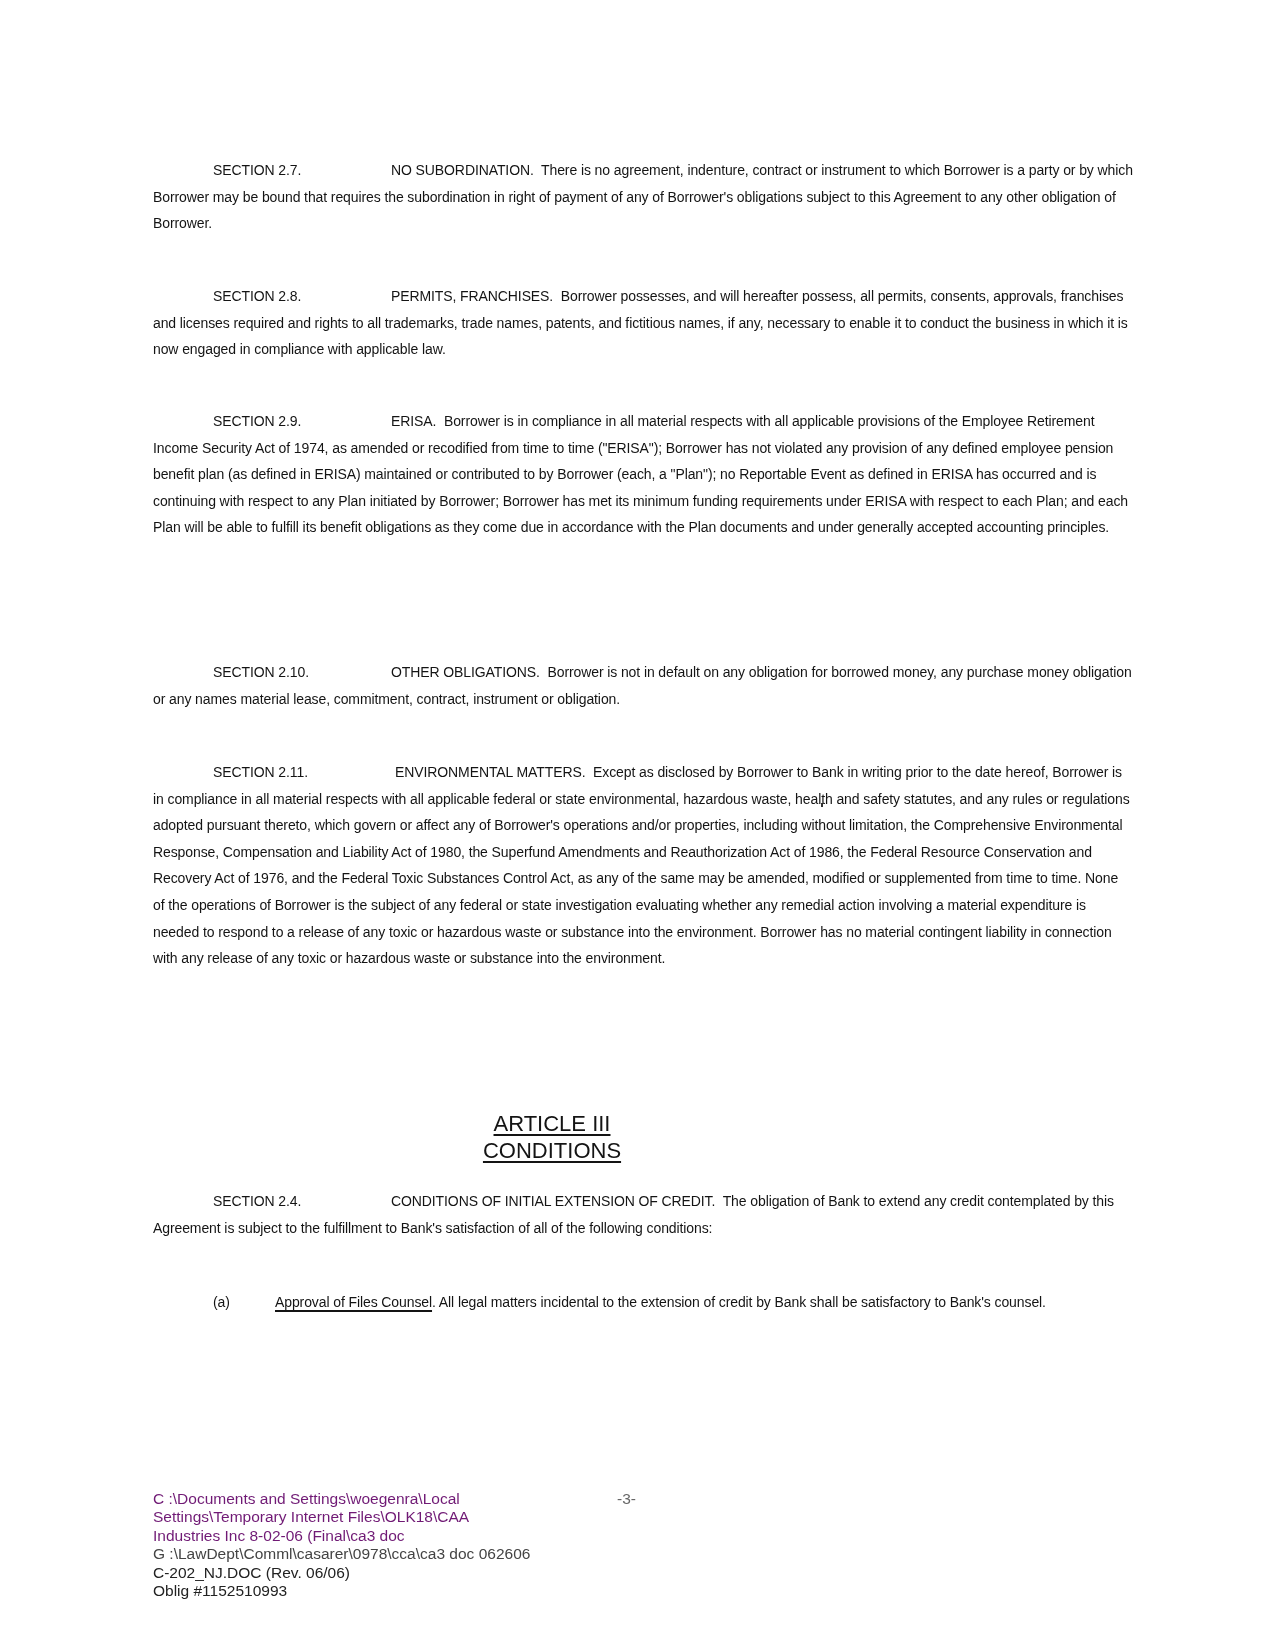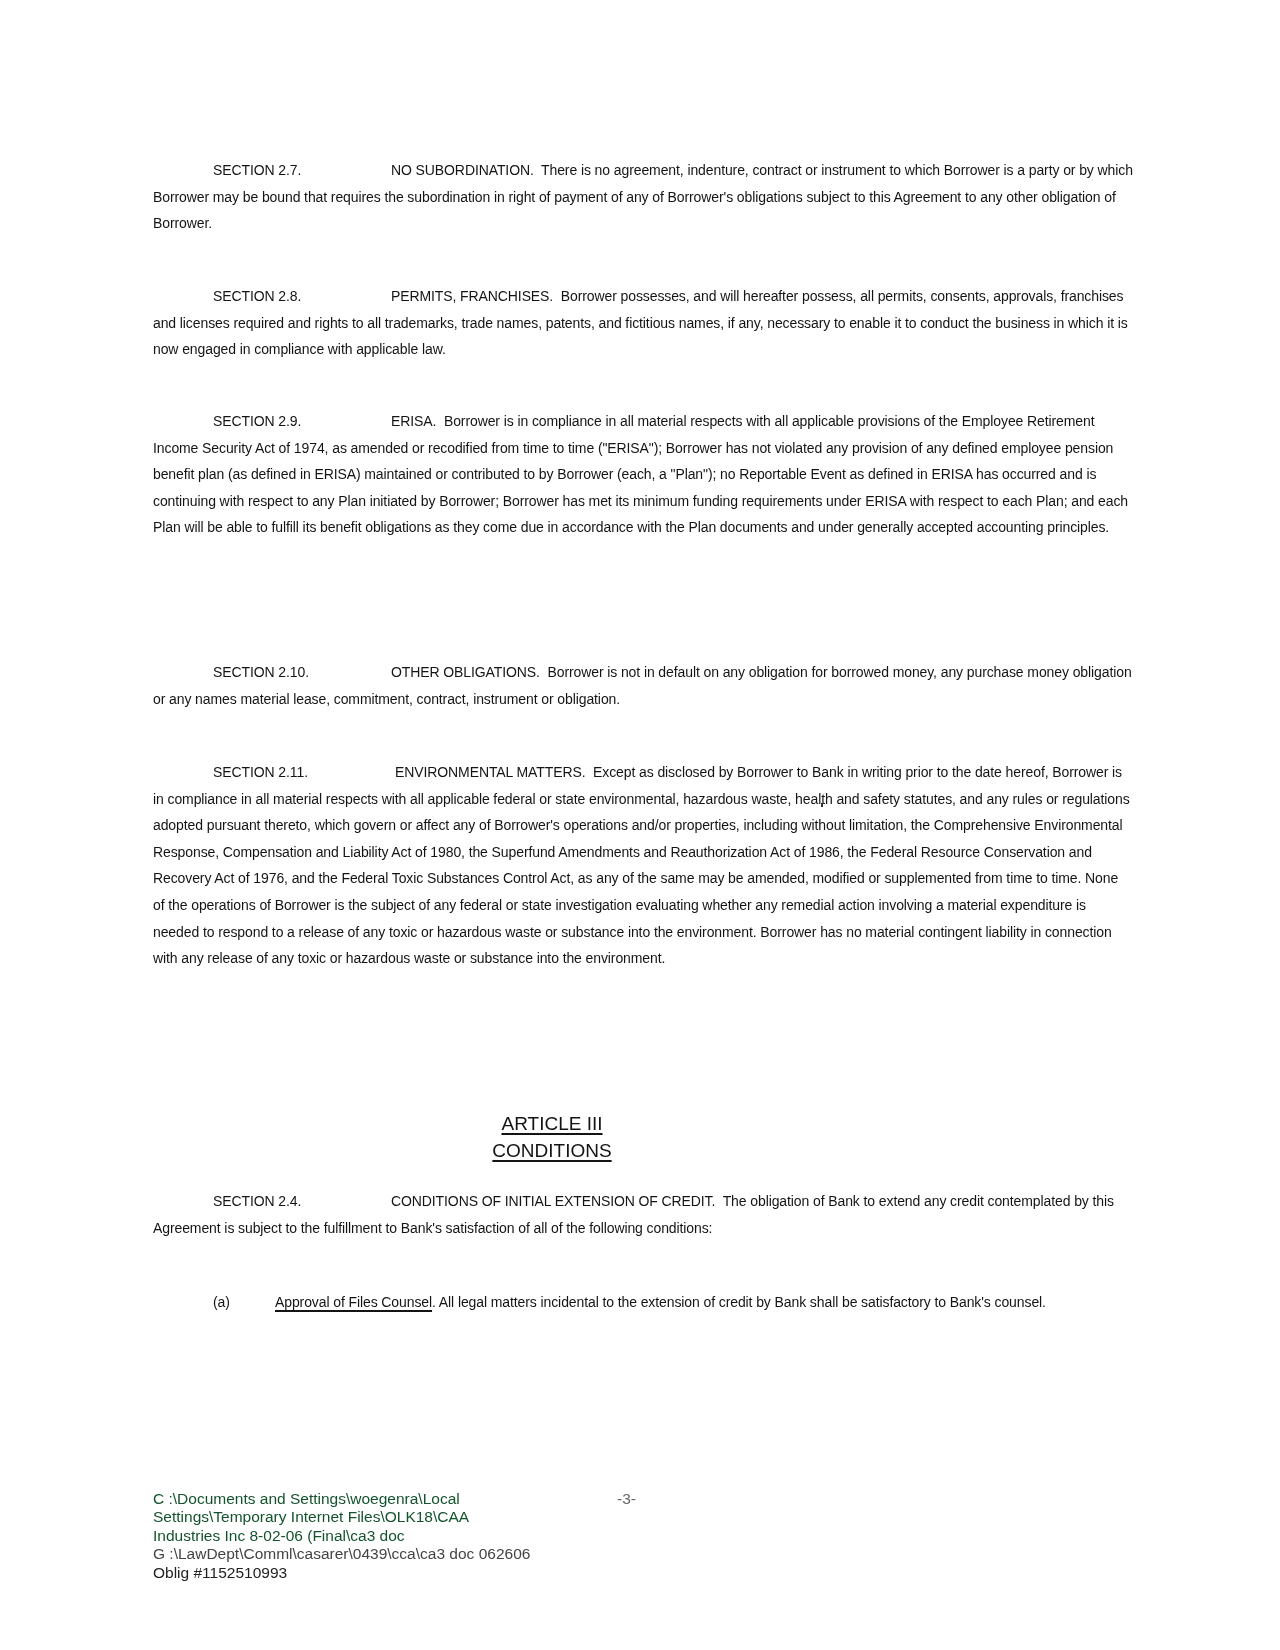--- a/index.html
+++ b/index.html
@@ -9,30 +9,30 @@
     position: absolute; left: 153px; width: 980px;
     font-family: "Liberation Sans", sans-serif; font-size: 14px; line-height: 26.6px;
     letter-spacing: -0.1px;
   }
   .para { margin: 0; text-align: left; }
   .para .indent { display: inline-block; width: 60px; }
   .sec-num { display: inline-block; width: 178px; }
   .sec-num.wide { width: 182px; }
   .article {
     position: absolute; left: 0; width: 1104px; text-align: center;
-    font-family: "Liberation Sans", sans-serif; font-size: 19px; line-height: 26.6px;
+    font-family: "Liberation Sans", sans-serif; font-size: 22px; line-height: 26.6px;
   }
   .article span { text-decoration: underline; text-decoration-thickness: 1.5px; text-underline-offset: 3px; }
   .u { text-decoration: underline; text-decoration-thickness: 1.5px; text-underline-offset: 3px; }
   .sub-label { display: inline-block; width: 62px; }
   .footer {
     position: absolute; left: 153px; top: 1490px; width: 560px;
     font-family: "Liberation Sans", sans-serif; font-size: 15.5px; line-height: 18.4px; color: #222;
   }
-  .footer .faint { color: #14532d; }
+  .footer .faint { color: #701a75; }
   .footer .mid { color: #444; }
   .page-num {
     position: absolute; left: 617px; top: 1490px;
     font-family: "Liberation Sans", sans-serif; font-size: 15.5px; color: #666;
   }
   .speck { position: absolute; left: 821px; top: 803px; width: 2px; height: 4px; background: #333; }
 </style>
 </head>
 <body>
 
@@ -70,18 +70,19 @@
   </div>
 
   <div class="body-text" style="top:1289px;">
     <p class="para"><span class="indent"></span><span class="sub-label">(a)</span><span class="u">Approval of Files Counsel</span><span>.  All legal matters incidental to the extension of credit by Bank shall be satisfactory to Bank's counsel.</span></p>
   </div>
 
   <div class="footer">
     <div class="faint">C :\Documents and Settings\woegenra\Local</div>
     <div class="faint">Settings\Temporary Internet Files\OLK18\CAA</div>
     <div class="faint">Industries Inc  8-02-06 (Final\ca3 doc</div>
-    <div class="mid">G :\LawDept\Comml\casarer\0439\cca\ca3 doc   062606</div>
+    <div class="mid">G :\LawDept\Comml\casarer\0978\cca\ca3 doc   062606</div>
+    <div>C-202_NJ.DOC (Rev. 06/06)</div>
     <div>Oblig #1152510993</div>
   </div>
   <div class="page-num">-3-</div>
 
 </div>
 
 </body></html>

